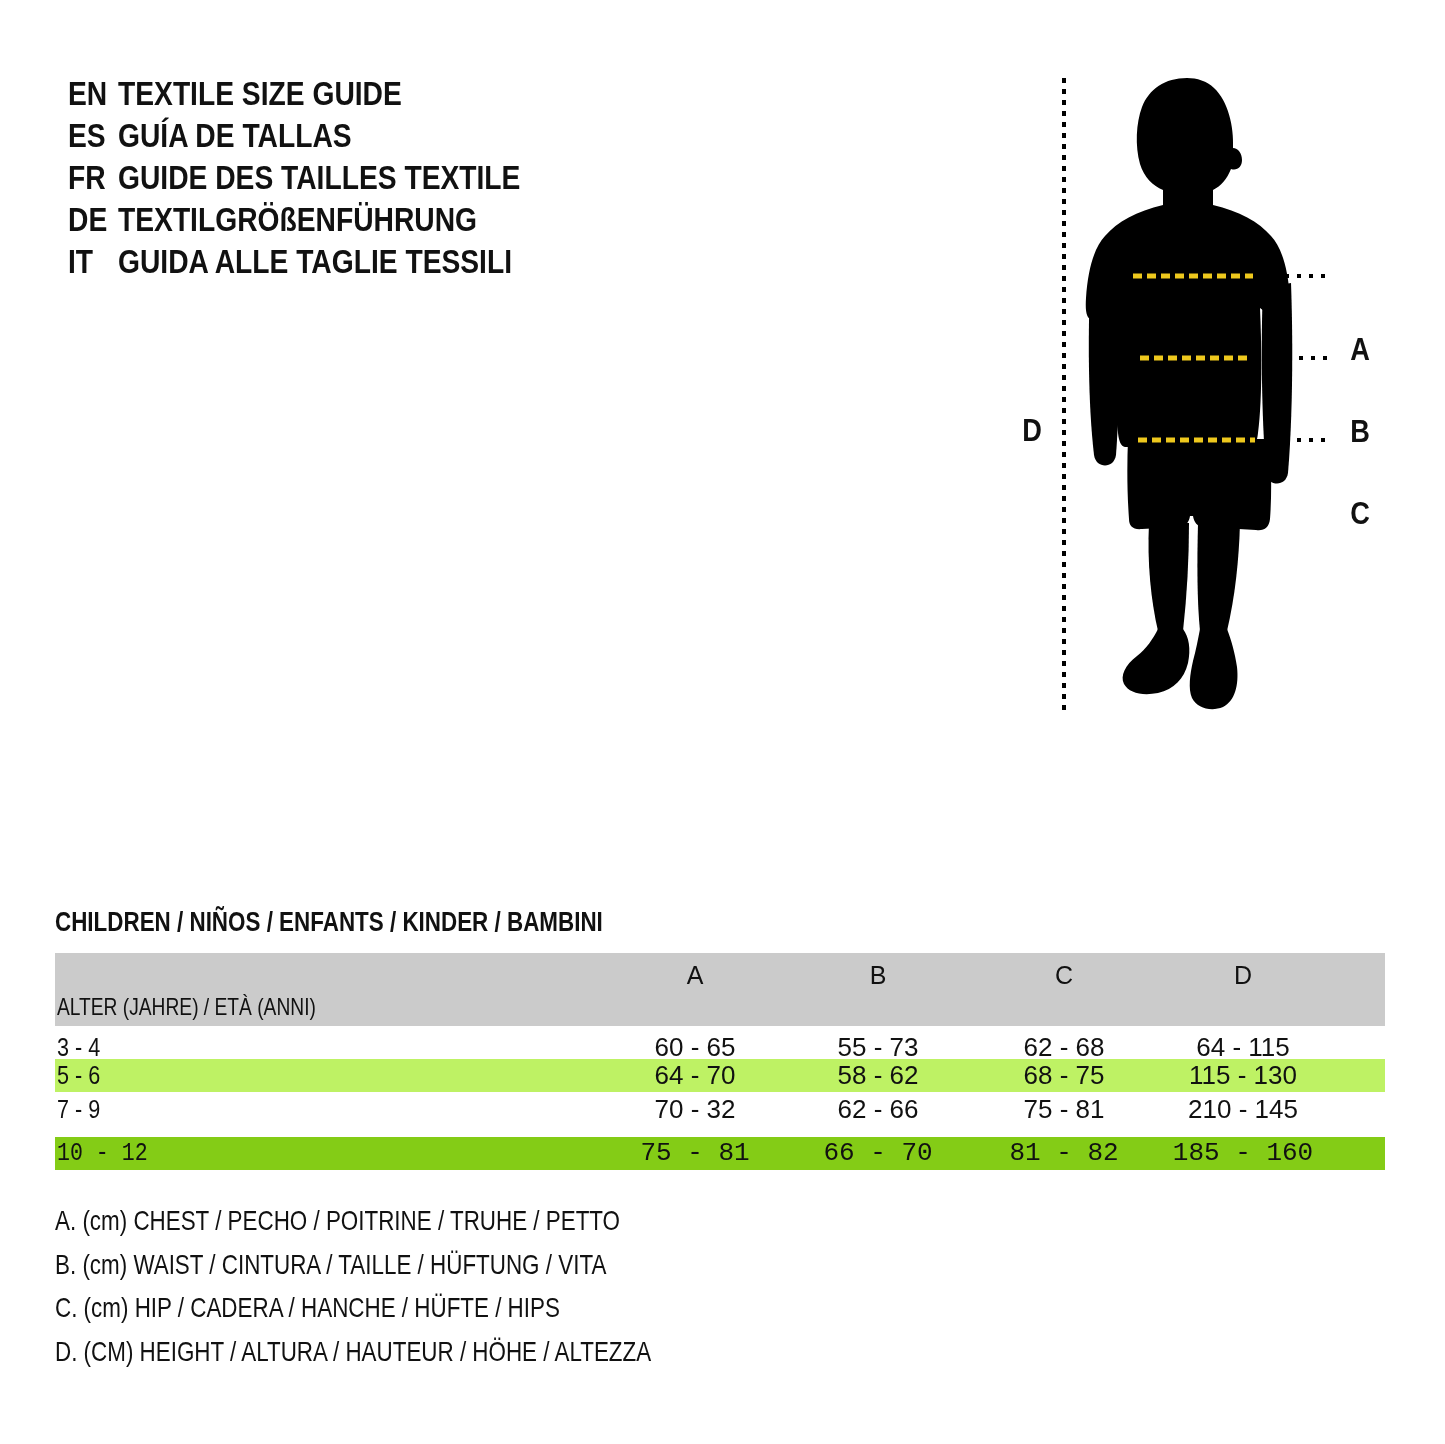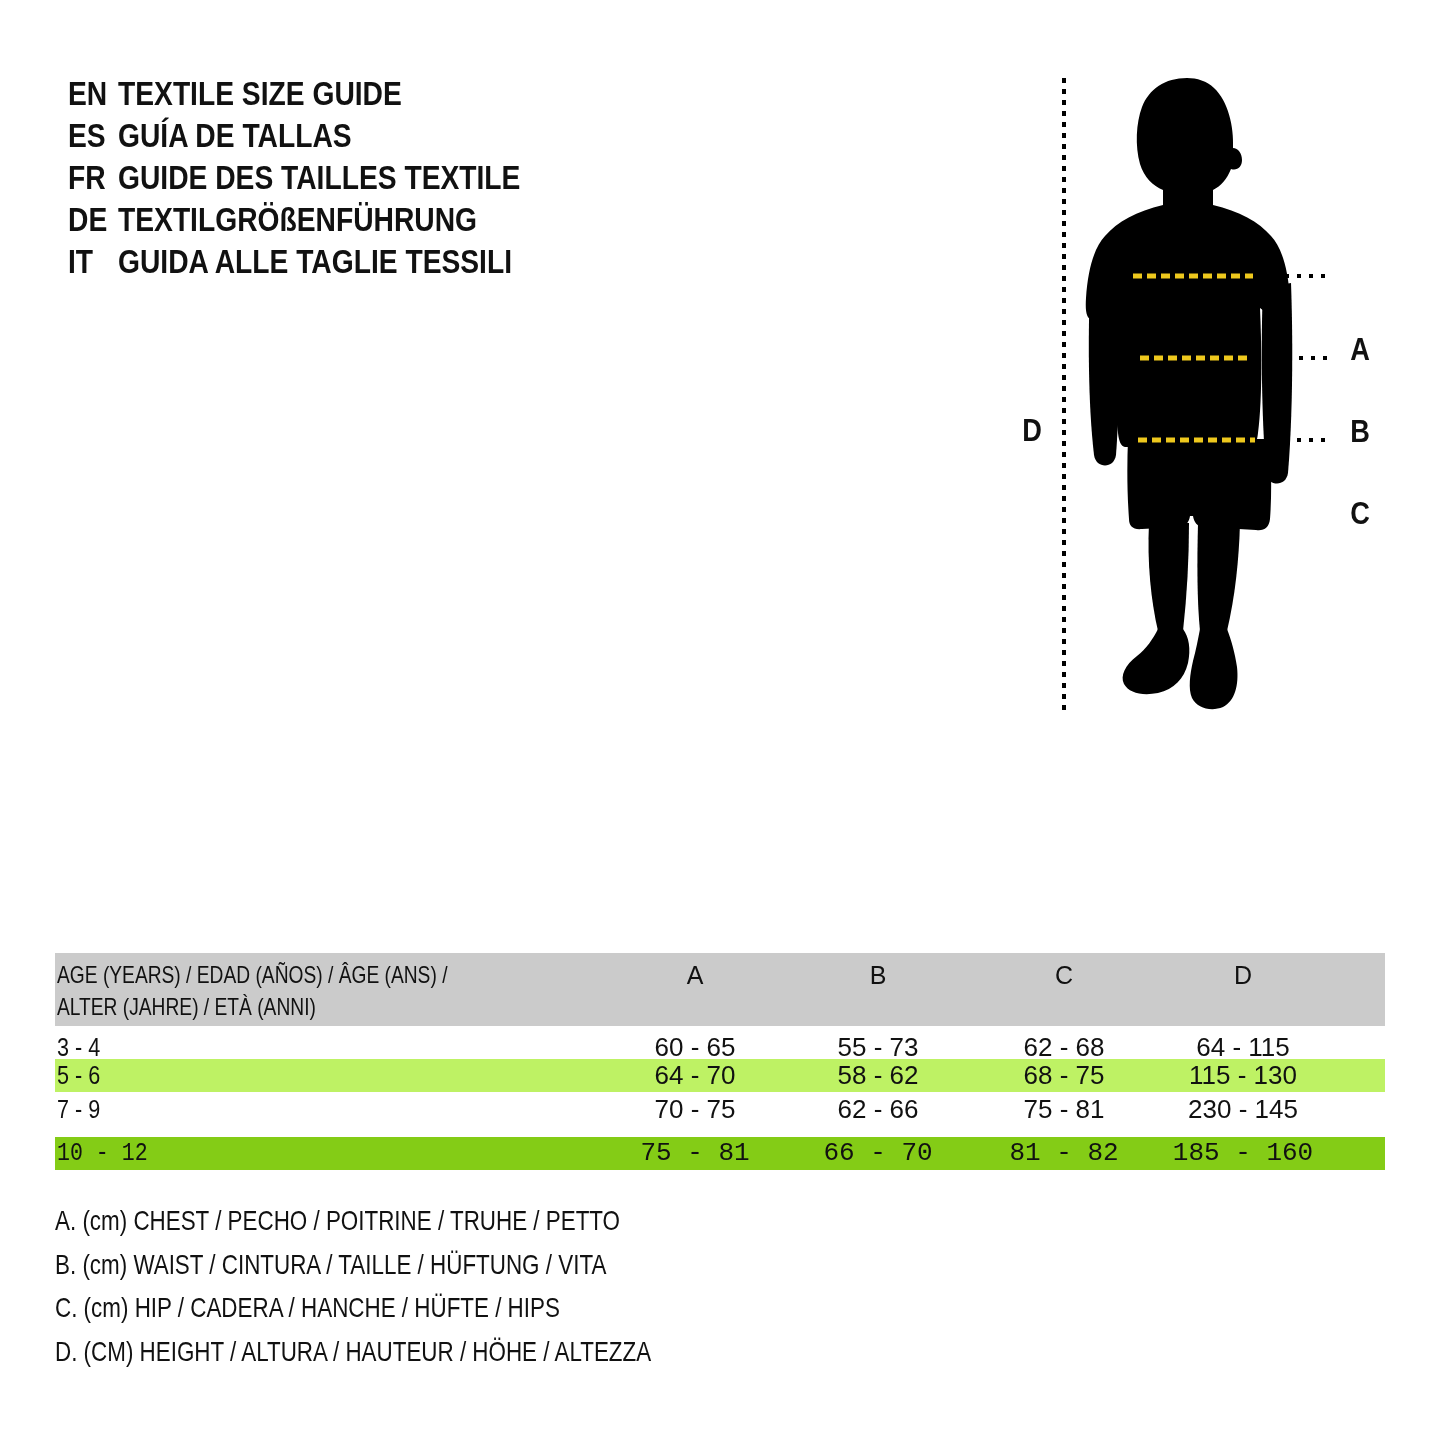--- a/index.html
+++ b/index.html
@@ -94,24 +94,24 @@
       <line x1="255" y1="203" x2="303" y2="203" stroke="#000" stroke-width="4" stroke-dasharray="4 8"></line>
       <line x1="257" y1="285" x2="303" y2="285" stroke="#000" stroke-width="4" stroke-dasharray="4 8"></line>
       <line x1="255" y1="367" x2="303" y2="367" stroke="#000" stroke-width="4" stroke-dasharray="4 8"></line>
     </svg>
     <div class="fig-label lbl-d">D</div>
     <div class="fig-label lbl-a">A</div>
     <div class="fig-label lbl-b">B</div>
     <div class="fig-label lbl-c">C</div>
   </div>
 
+  <div class="children-heading"><span class="cx">CHILDREN / NIÑOS / ENFANTS / KINDER / BAMBINI</span></div>
 
   <div class="size-table">
     <div class="thead" id="tableHead" style="background: rgb(203, 203, 203);">
-      <div class="thead-line thead-line1"><span class="cx" style="transform:scaleX(0.80);">AGE (YEARS) / EDAD (AÑOS) / ÂGE (ANS) /</span></div>
       <div class="thead-line thead-line2"><span class="cx" style="transform:scaleX(0.80);">ALTER (JAHRE) / ETÀ (ANNI)</span></div>
     <div class="col-letter" style="left: 600px;">A</div>
         <div class="col-letter" style="left: 783px;">B</div>
         <div class="col-letter" style="left: 969px;">C</div>
         <div class="col-letter" style="left: 1148px;">D</div>
       </div>
     <div id="tableRows">
         <div class="trow" style="top: 78px;">
           <div class="age-cell"><span class="cx">3 - 4</span></div>
           <div class="val-cell" style="left: 560px;">60 - 65</div>
@@ -121,24 +121,24 @@
         </div>
         <div class="trow" style="top: 106px; background: #bef264;">
           <div class="age-cell"><span class="cx">5 - 6</span></div>
           <div class="val-cell" style="left: 560px;">64 - 70</div>
           <div class="val-cell" style="left: 743px;">58 - 62</div>
           <div class="val-cell" style="left: 929px;">68 - 75</div>
           <div class="val-cell" style="left: 1108px;">115 - 130</div>
         </div>
         <div class="trow" style="top: 139.5px;">
           <div class="age-cell"><span class="cx">7 - 9</span></div>
-          <div class="val-cell" style="left: 560px;">70 - 75</div>
+          <div class="val-cell" style="left: 560px;">70 - 32</div>
           <div class="val-cell" style="left: 743px;">62 - 66</div>
           <div class="val-cell" style="left: 929px;">75 - 81</div>
-          <div class="val-cell" style="left: 1108px;">230 - 145</div>
+          <div class="val-cell" style="left: 1108px;">210 - 145</div>
         </div>
         <div class="trow" style="top: 184px; background: #84cc16; font-family: Liberation Mono, monospace;">
           <div class="age-cell"><span class="cx">10 - 12</span></div>
           <div class="val-cell" style="left: 560px;">75 - 81</div>
           <div class="val-cell" style="left: 743px;">66 - 70</div>
           <div class="val-cell" style="left: 929px;">81 - 82</div>
           <div class="val-cell" style="left: 1108px;">185 - 160</div>
         </div>
       </div>
   </div>

